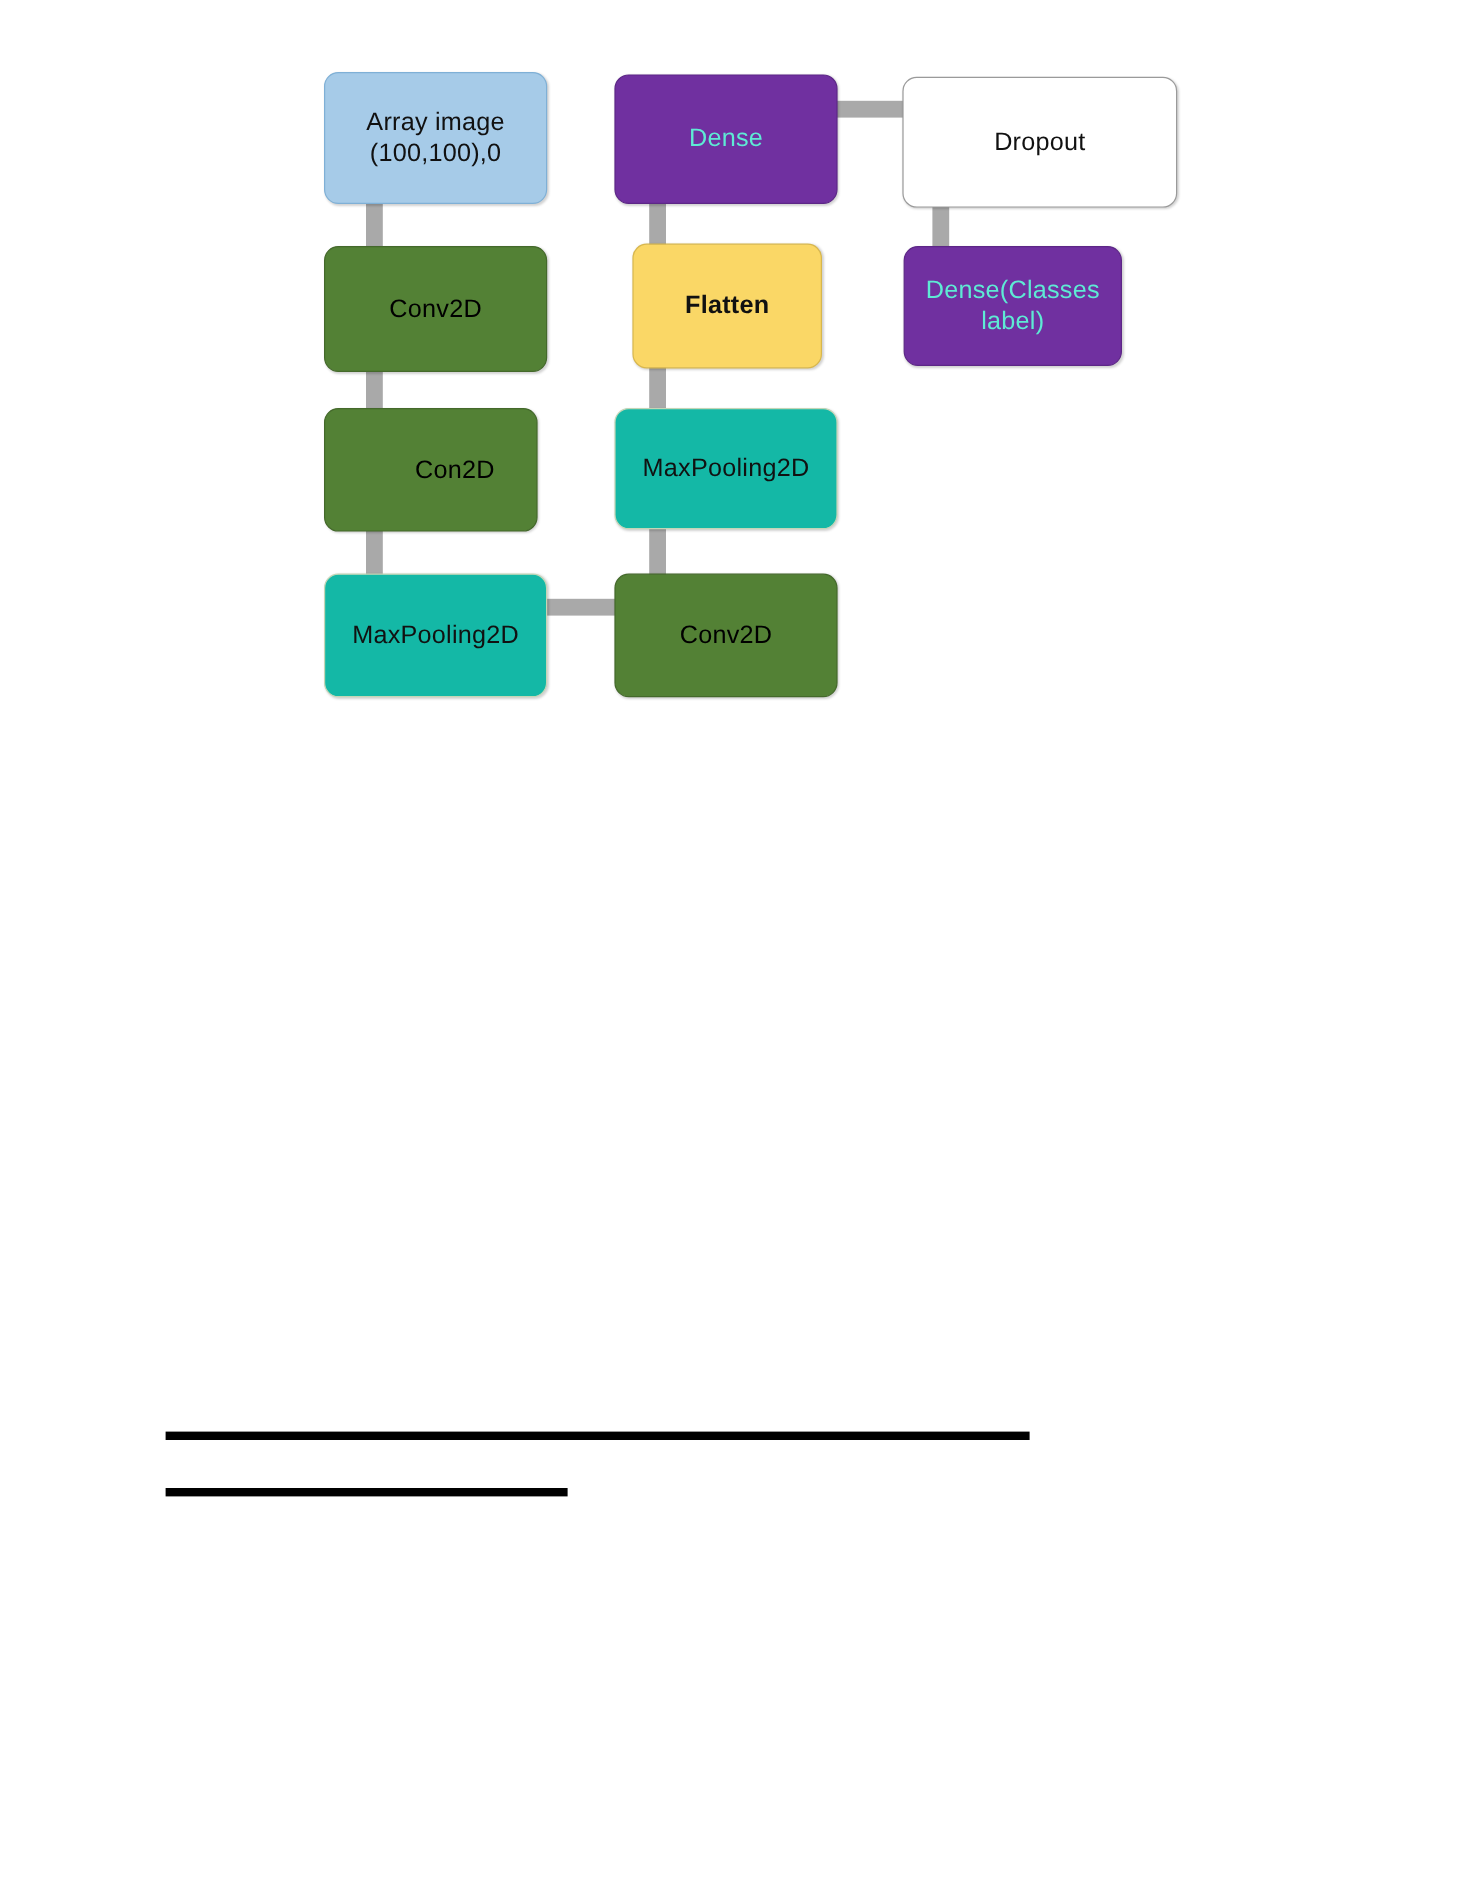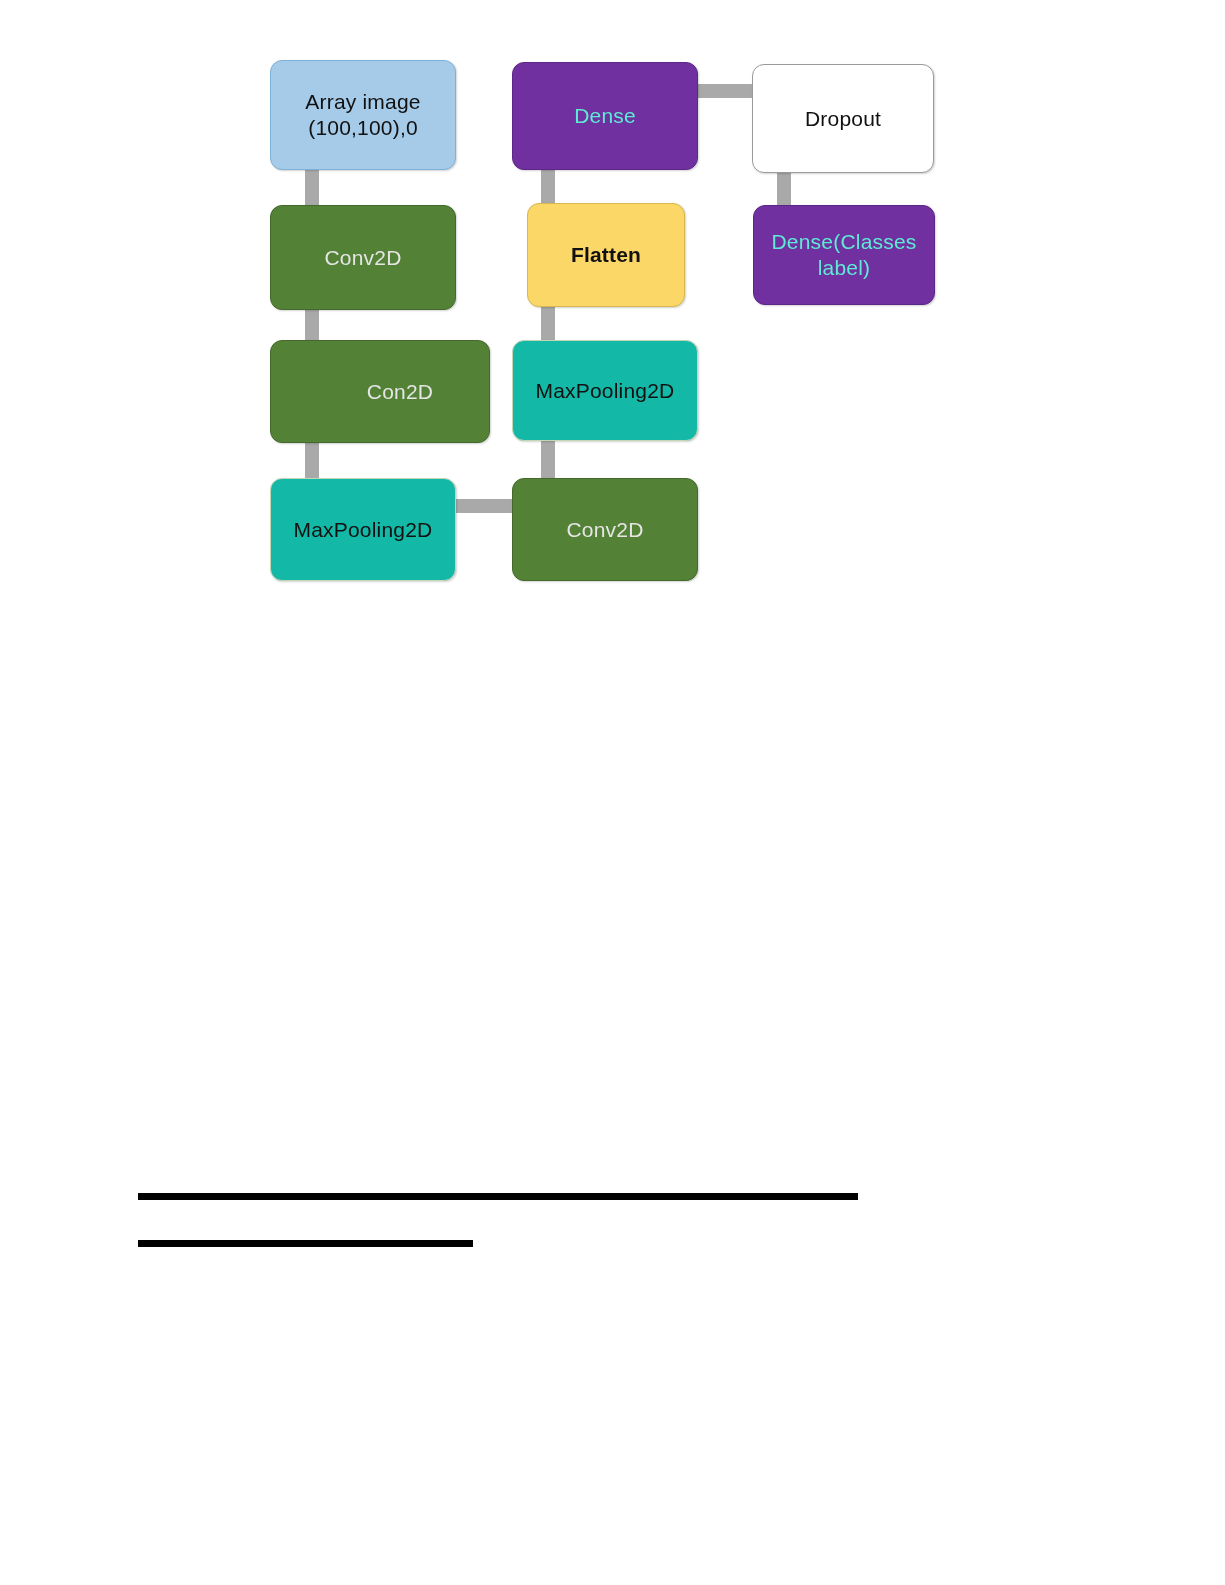--- a/index.html
+++ b/index.html
@@ -58,21 +58,21 @@
     box-shadow: 1px 1px 2px rgba(0,0,0,0.18);
   }
   .node .label {
     display: block;
     width: 100%;
     white-space: pre-line;
   }
 
   
   .fill-blue       { background: #a6cbe8; border: 1px solid #7fb0d6; }
-  .fill-green      { background: #538135; border: 1px solid #44692b; color: #e5e5e5; }
+  .fill-green      { background: #538135; border: 1px solid #44692b; color: #000000; }
   .fill-lightgreen { background: #14b8a6; border: 1px solid #c3d6b6; }
   .fill-yellow     { background: #fad766; border: 1px solid #d8b74d; }
   .fill-purple     { background: #7030a0; border: 1px solid #5d2787; color: #5eead4; }
   .fill-white      { background: #ffffff; border: 1px solid #9a9a9a; }
 
   
   .rule {
     position: absolute;
     background: #000000;
     z-index: 1;
@@ -105,21 +105,21 @@
 
     <div class="node fill-blue" style="left:270px; top:60px; width:186px; height:110px;">
       <span class="label">Array image
 (100,100),0</span>
     </div>
 
     <div class="node fill-green" style="left:270px; top:205px; width:186px; height:105px;">
       <span class="label">Conv2D</span>
     </div>
 
-    <div class="node fill-green" style="left:270px; top:340px; width:220px; height:103px;padding-left:48px;">
+    <div class="node fill-green" style="left:270px; top:340px; width:178px; height:103px;padding-left:48px;">
       <span class="label">Con2D</span>
     </div>
 
     <div class="node fill-lightgreen" style="left:270px; top:478px; width:186px; height:103px;">
       <span class="label">MaxPooling2D</span>
     </div>
 
     <div class="node fill-green" style="left:512px; top:478px; width:186px; height:103px;">
       <span class="label">Conv2D</span>
     </div>
@@ -129,21 +129,21 @@
     </div>
 
     <div class="node fill-yellow" style="left:527px; top:203px; width:158px; height:104px;font-weight:bold;">
       <span class="label">Flatten</span>
     </div>
 
     <div class="node fill-purple" style="left:512px; top:62px; width:186px; height:108px;">
       <span class="label">Dense</span>
     </div>
 
-    <div class="node fill-white" style="left:752px; top:64px; width:182px; height:109px;justify-content:flex-end;">
+    <div class="node fill-white" style="left:752px; top:64px; width:229px; height:109px;justify-content:flex-end;">
       <span class="label">Dropout</span>
     </div>
 
     <div class="node fill-purple" style="left:753px; top:205px; width:182px; height:100px;justify-content:flex-end;">
       <span class="label">Dense(Classes
 label)</span>
     </div>
 
   </div>
 

